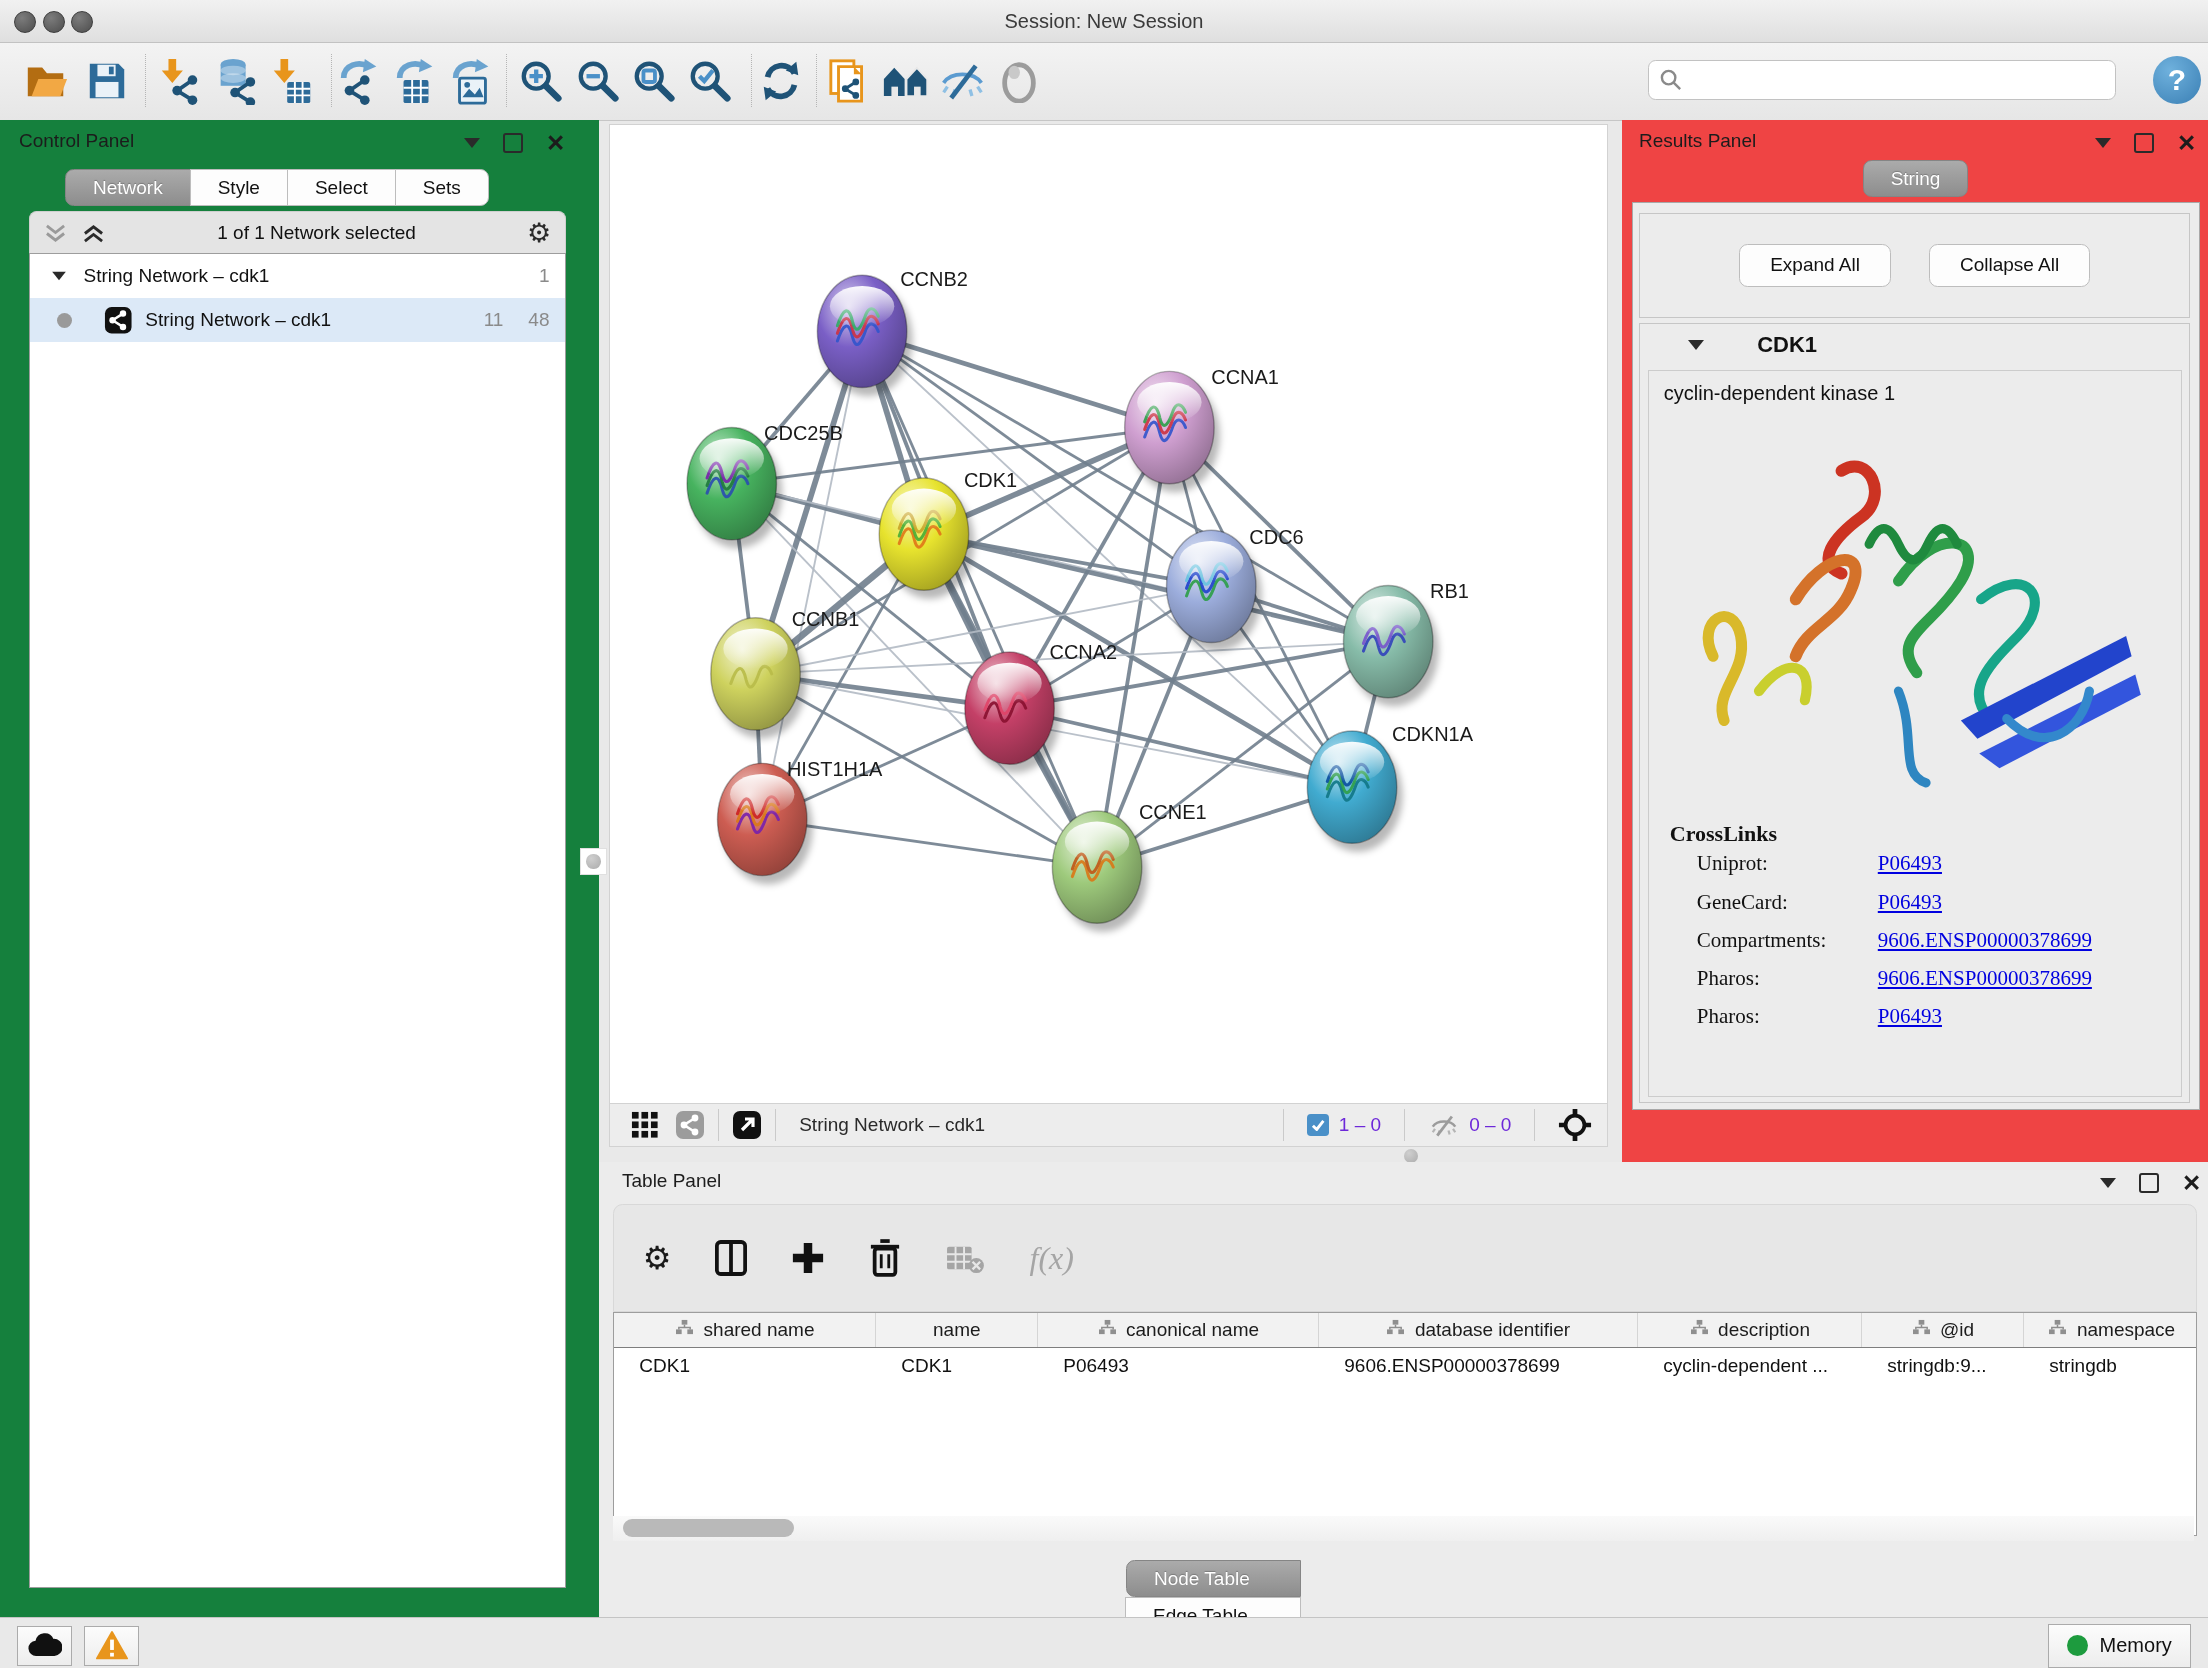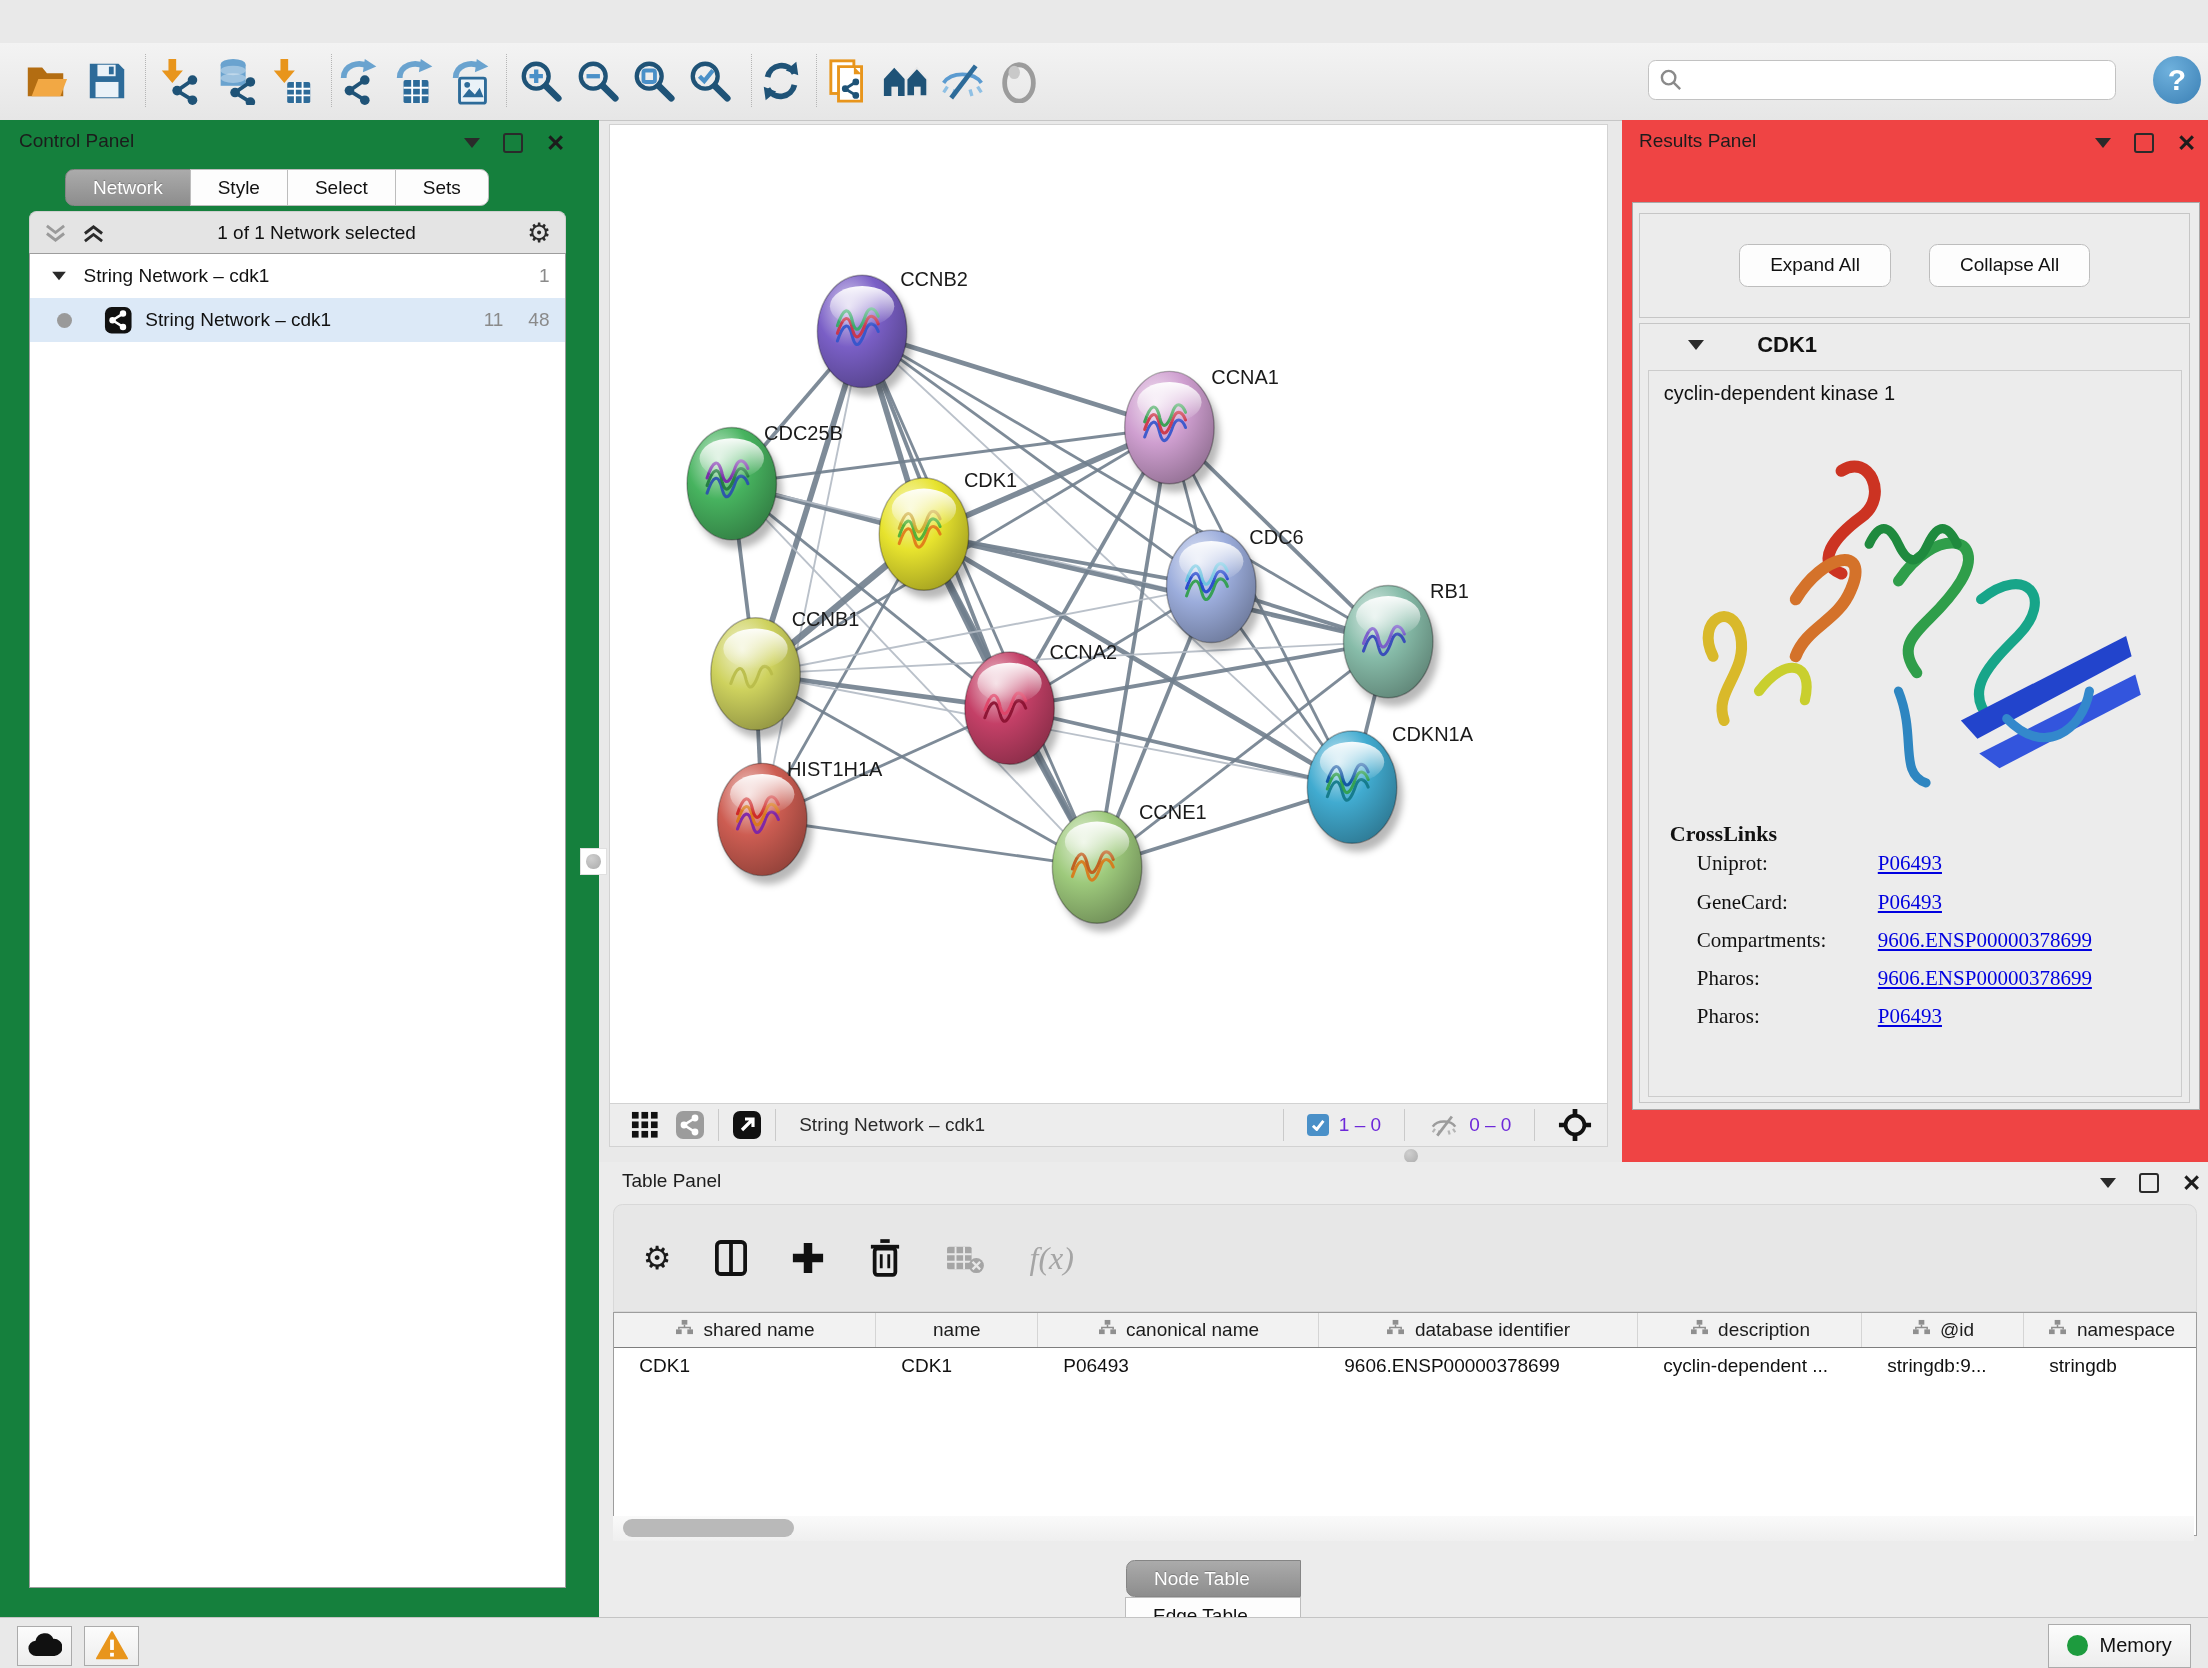--- a/index.html
+++ b/index.html
@@ -101,20 +101,26 @@
     border:1.4px solid #ababab;display:flex;align-items:center;justify-content:center;gap:11.4px;font-size:20px;color:#111;}
   .mem-dot{width:21px;height:21px;border-radius:50%;background:#1d9b3e;}
 
   .net-labels text{font-family:"Liberation Sans",sans-serif;}
 </style>
 </head>
 <body>
 
 <div class="root">
 
+  <div class="titlebar">
+    <div class="tl" style="left:14.3px"></div>
+    <div class="tl" style="left:43px"></div>
+    <div class="tl" style="left:71px"></div>
+    <div class="win-title">Session: New Session</div>
+  </div>
 
   <div class="toolbar">
     <span class="tbi" style="left:21px">
       <svg width="46" height="46" viewBox="0 0 48 48">
         <path fill="#b36d12" d="M5 10 h15 l5 6 h17 v24 h-37 z"></path>
         <path fill="#f2a844" d="M9 40 l7-18 h30 l-7 18 z"></path>
       </svg>
     </span>
     <span class="tbi" style="left:82px">
       <svg width="44" height="44" viewBox="0 0 46 46">
@@ -615,20 +621,23 @@
       </svg>
     </span>
   </div>
 
   <div class="results-panel">
     <div class="phead" style="left:17px;top:9.5px">Results Panel</div>
     <div class="pctl" style="left:473px;top:13.3px">
       <span class="tri-down"></span>
       <span class="float-box"></span>
       <span class="x-glyph">✕</span>
+    </div>
+    <div style="position:absolute;left:0;right:0;top:40px;display:flex;justify-content:center;">
+      <span class="tab selected single">String</span>
     </div>
 
     <div class="rp-box">
       <div class="rp-btnbox">
         <button class="rp-btn">Expand All</button>
         <button class="rp-btn">Collapse All</button>
       </div>
 
       <div class="rp-section">
         <div class="rp-sec-head">

